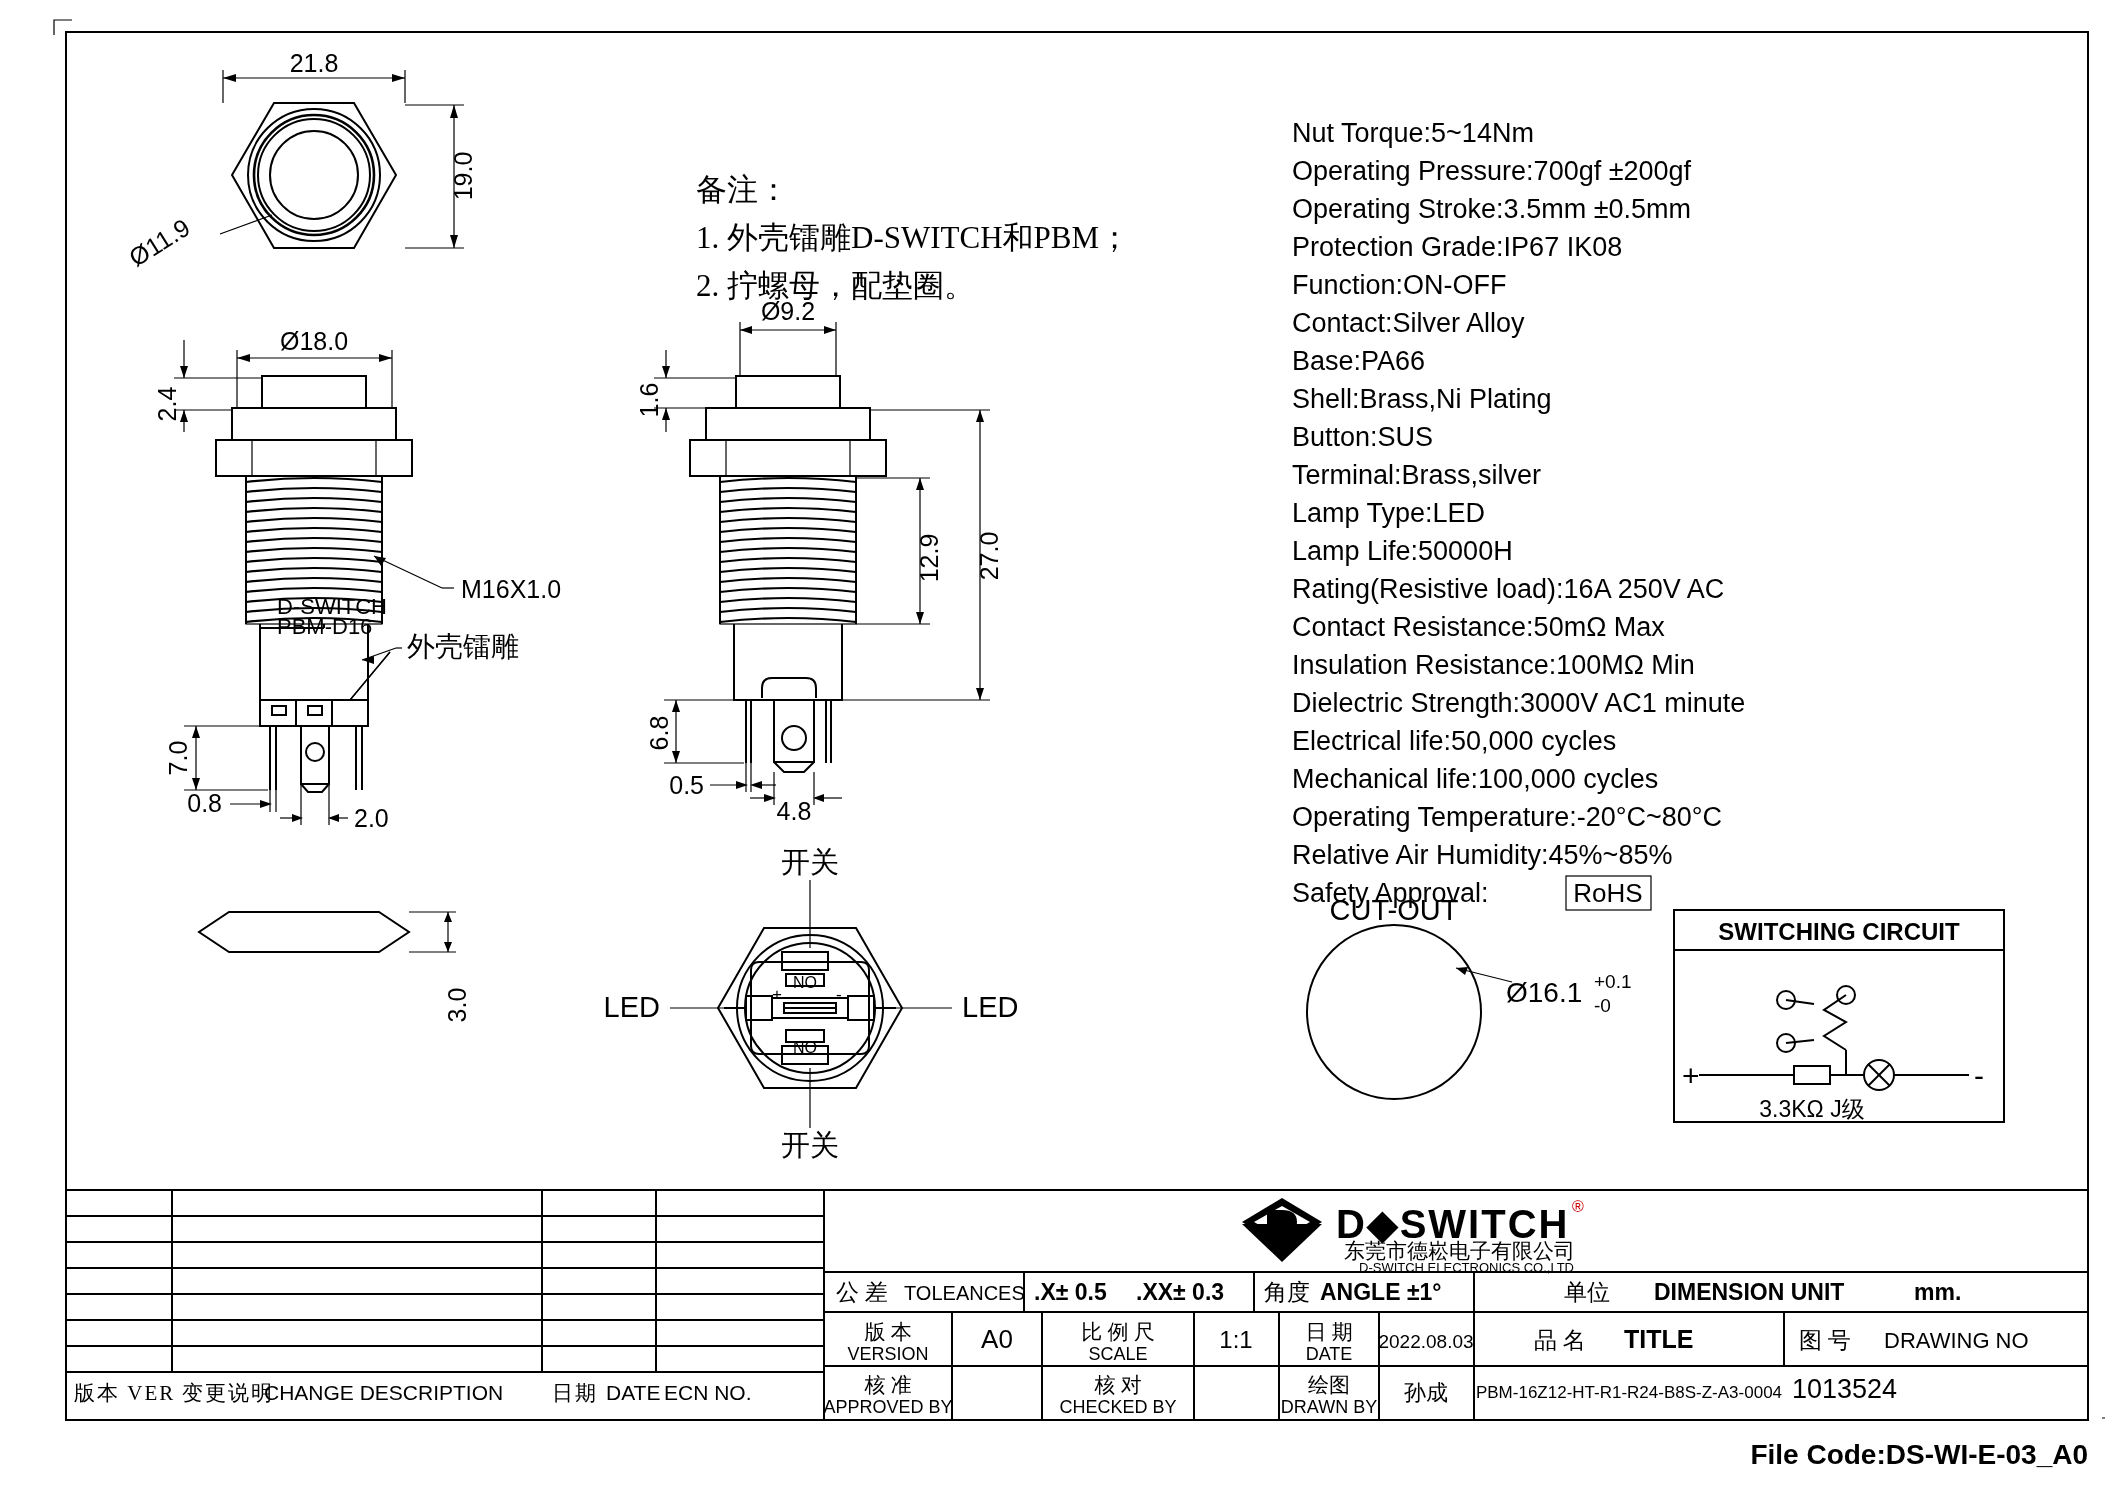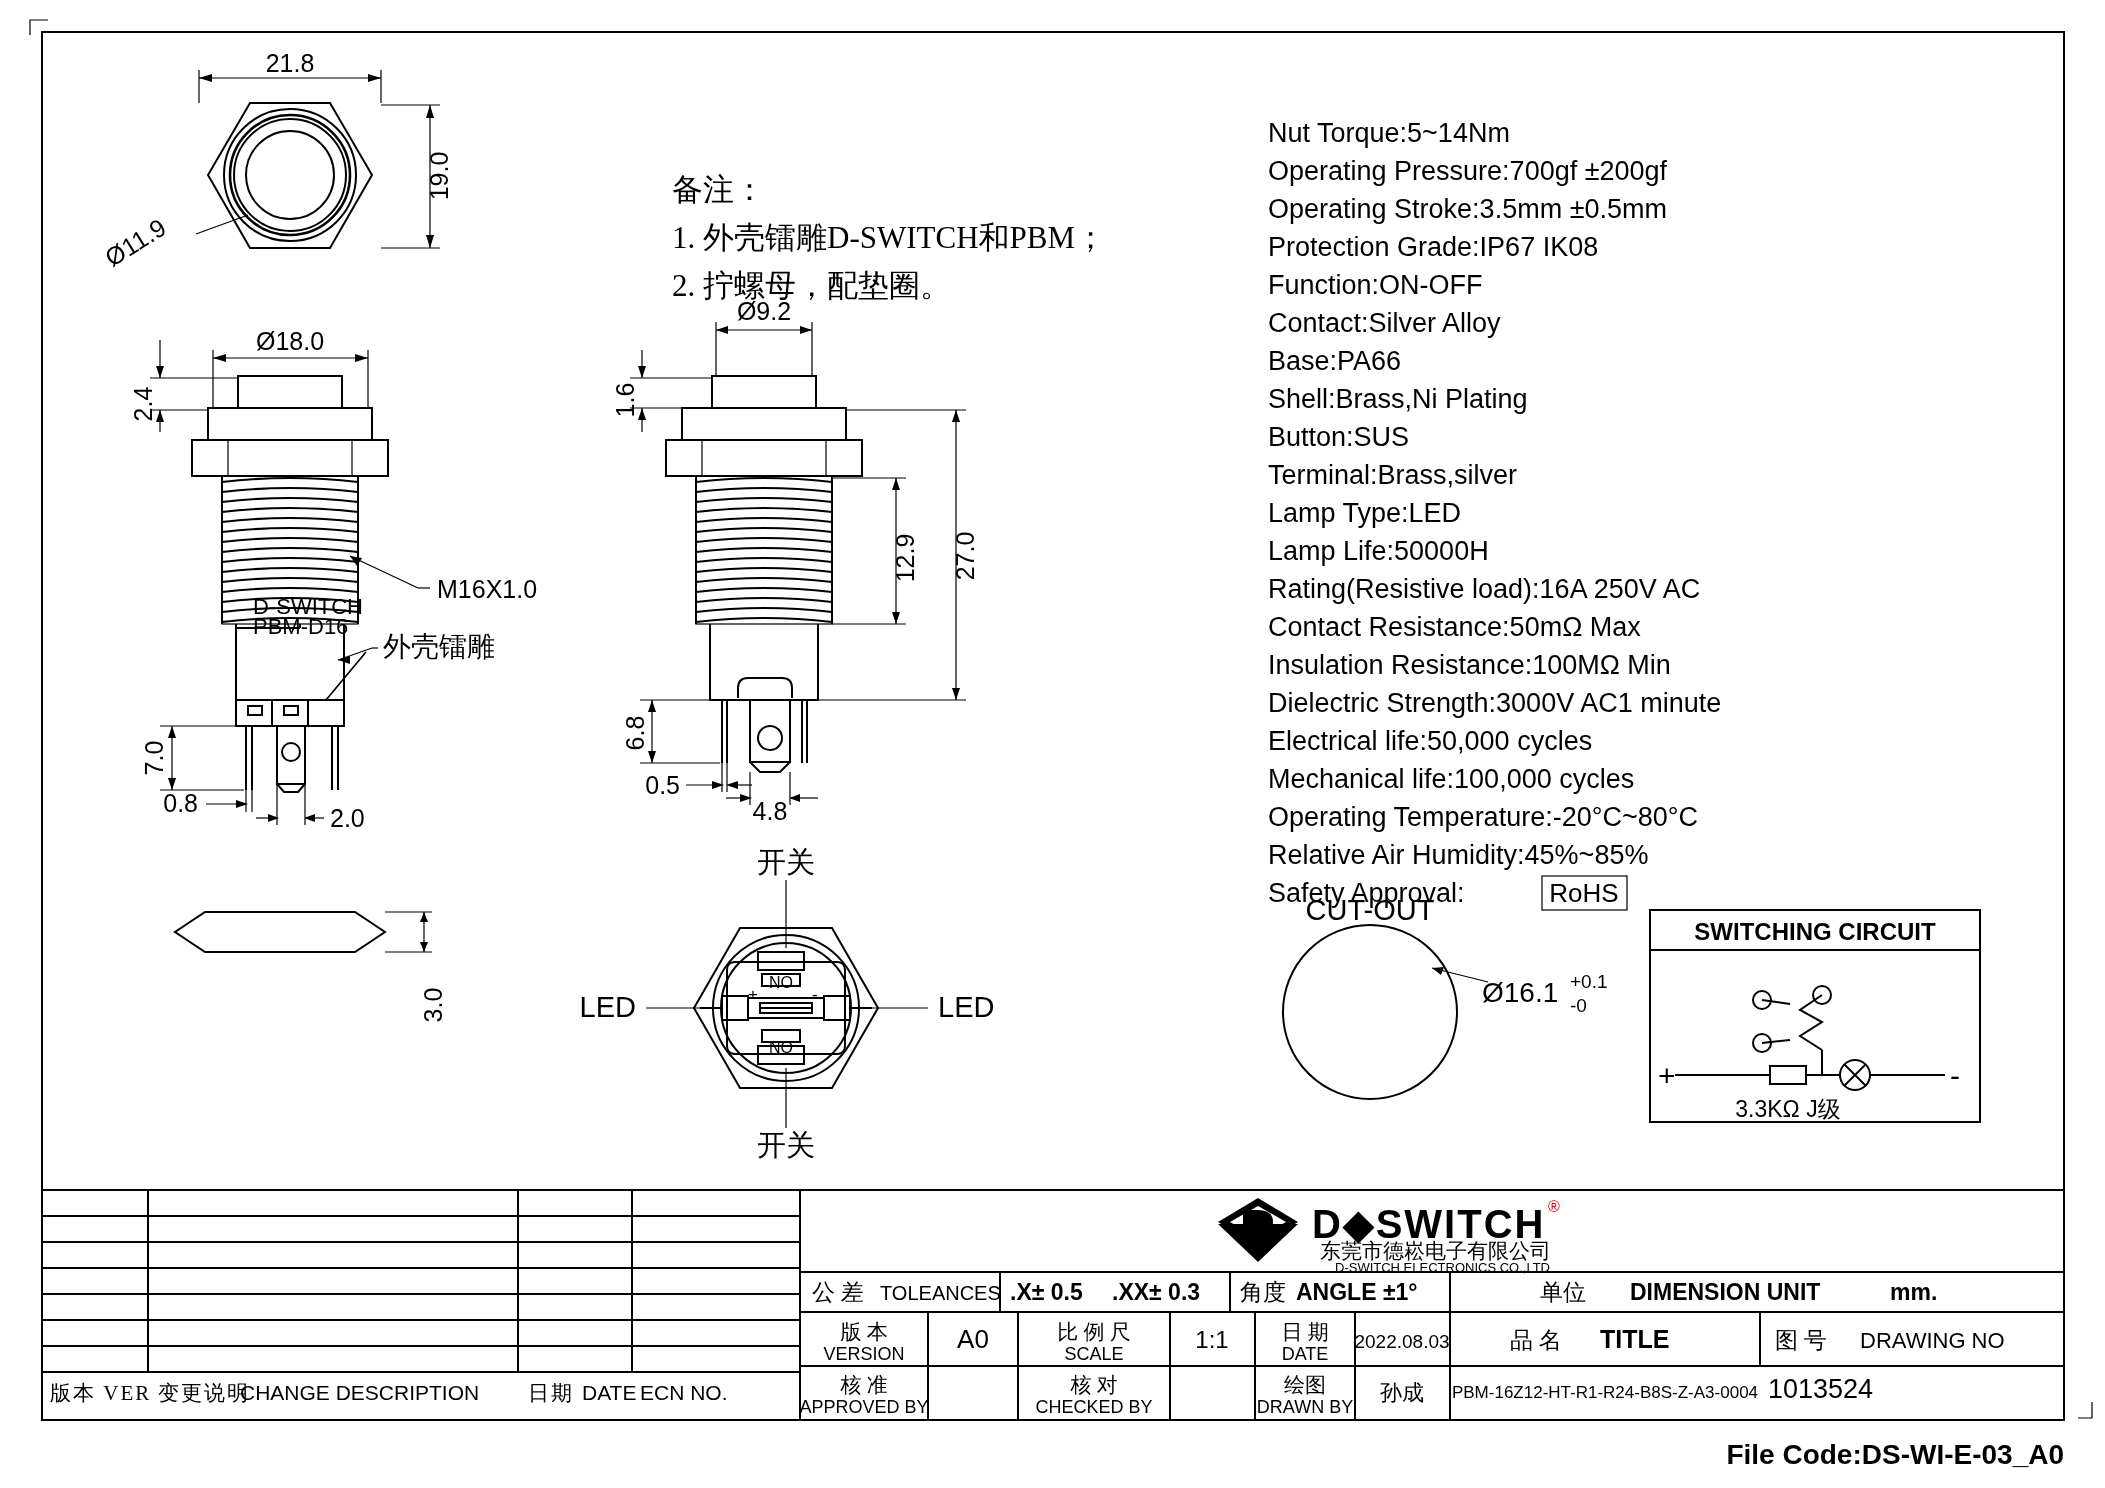--- a/index.html
+++ b/index.html
@@ -1,17 +1,17 @@
 <!DOCTYPE html>
 <html><head>
 <meta charset="utf-8">
 <style>
   html,body{margin:0;padding:0;background:#fff;}
   body{width:2105px;height:1488px;font-family:"Liberation Sans",sans-serif;color:#000;position:relative;overflow:hidden;}
-  #sheet{position:absolute;inset:0;}
+  #sheet{position:absolute;inset:0;padding-left:24px;}
   svg{display:block;}
   .txt{font-family:"Liberation Sans",sans-serif;fill:#000;}
   .serif{font-family:"Liberation Serif",serif;fill:#000;}
   .spec{font-size:27px;}
   .dim{font-size:25px;}
   .dimsm{font-size:22px;}
   .note{font-size:31px;}
   .tbcn{font-size:21px;font-family:"Liberation Serif",serif;letter-spacing:2px;}
   line,path,polyline,polygon,circle,rect,ellipse{shape-rendering:geometricPrecision;}
   .thin{stroke:#000;stroke-width:1.2;fill:none;}

